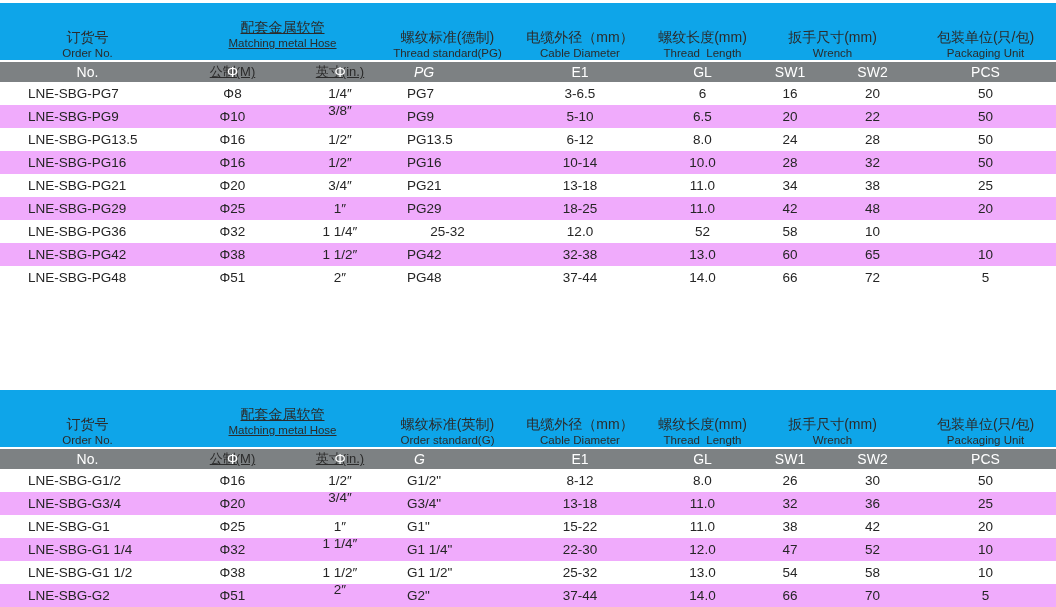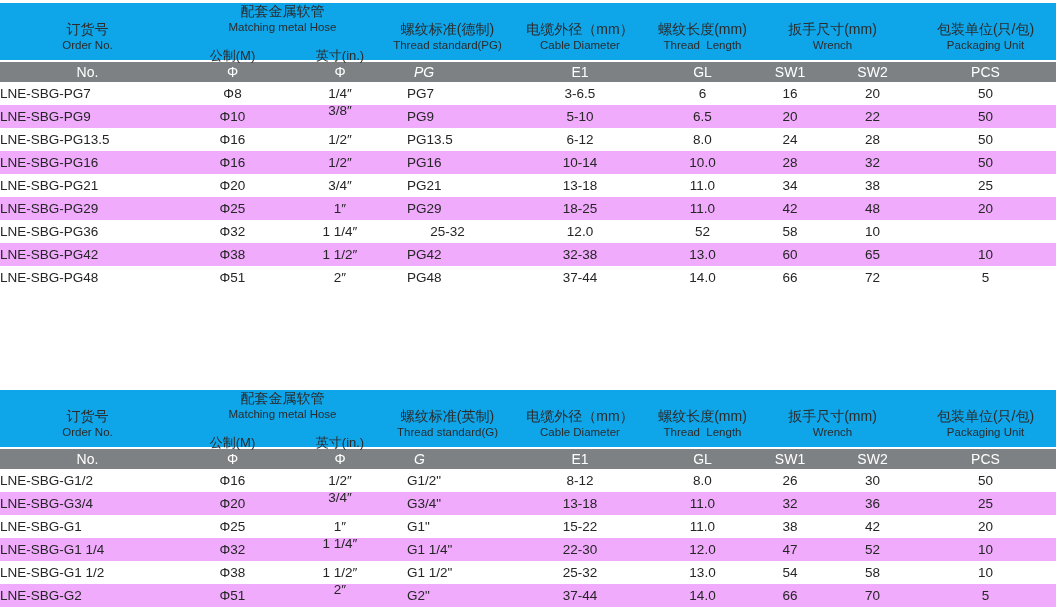--- a/index.html
+++ b/index.html
@@ -22,36 +22,36 @@
 
   
   .band-light { background: #0ea5e9; height: 57px; margin-bottom: 2px; }
   .hcell {
     display: flex; flex-direction: column;
     align-items: center; justify-content: center;
     text-align: center; padding-top: 5px;
   }
   .zh { font-size: 14px; line-height: 17px; }
   .en { font-size: 11.5px; line-height: 14px; white-space: pre; }
-  .hose-cell { grid-column: 2 / 4; justify-content: flex-start; padding-top: 0; }
+  .hose-cell { grid-column: 2 / 4; justify-content: flex-start; padding-top: 16px; text-decoration: underline; }
   .span-wrench { grid-column: 7 / 9; }
   .sub-row { display: flex; width: 100%; margin-top: 13px; }
   .sub-metric { width: 115px; text-align: center; font-size: 13px; }
   .sub-inch   { width: 100px; text-align: center; font-size: 13px; }
 
   
   .band-dark { background: #7d8183; height: 20px; color: #ffffff; }
   .dcell { display: flex; align-items: center; justify-content: center; font-size: 14px; }
   .d-thread { justify-content: flex-start; padding-left: 24px; font-style: italic; }
 
   
   .trow { height: 23px; }
   .trow.stripe { background: #f0abfc; }
   .cell { display: flex; align-items: center; justify-content: center; font-size: 13.5px; color: #252525; }
-  .c-order  { justify-content: flex-start; }
+  .c-order  { justify-content: flex-start; padding-left: 28px; }
   .c-thread { justify-content: flex-start; padding-left: 17px; }
   .cell.raised { position: relative; top: -6px; }
 </style>
 </head>
 <body>
 
 <div class="spec-table" id="table-pg">
   <div class="grid band-light">
     <div class="hcell" style="grid-column:1">
       <div class="zh">订货号</div>
@@ -208,21 +208,21 @@
     <div class="hcell hose-cell">
       <div class="zh">配套金属软管</div>
       <div class="en">Matching metal Hose</div>
       <div class="sub-row">
         <div class="sub-metric">公制(M)</div>
         <div class="sub-inch">英寸(in.)</div>
       </div>
     </div>
     <div class="hcell" style="grid-column:4">
       <div class="zh">螺纹标准(英制)</div>
-      <div class="en">Thread standard(G)</div>
+      <div class="en">Order standard(G)</div>
     </div>
     <div class="hcell" style="grid-column:5">
       <div class="zh">电缆外径（mm）</div>
       <div class="en">Cable Diameter</div>
     </div>
     <div class="hcell" style="grid-column:6">
       <div class="zh">螺纹长度(mm)</div>
       <div class="en">Thread  Length</div>
     </div>
     <div class="hcell span-wrench">

